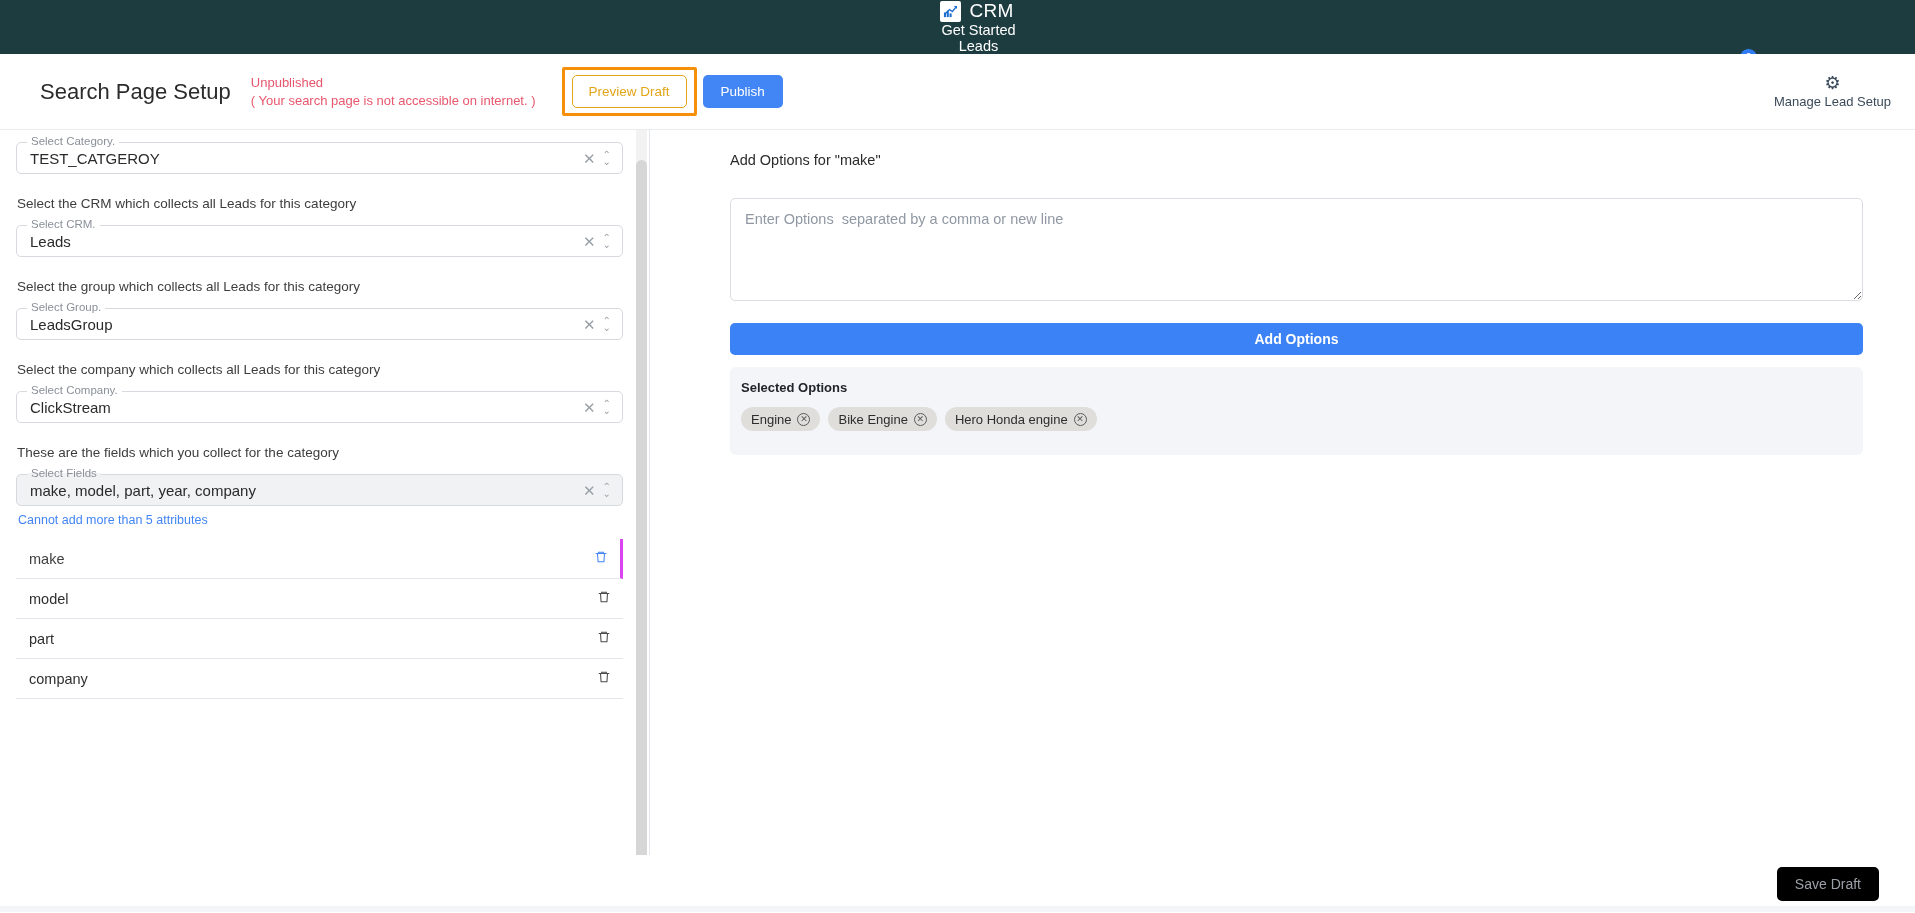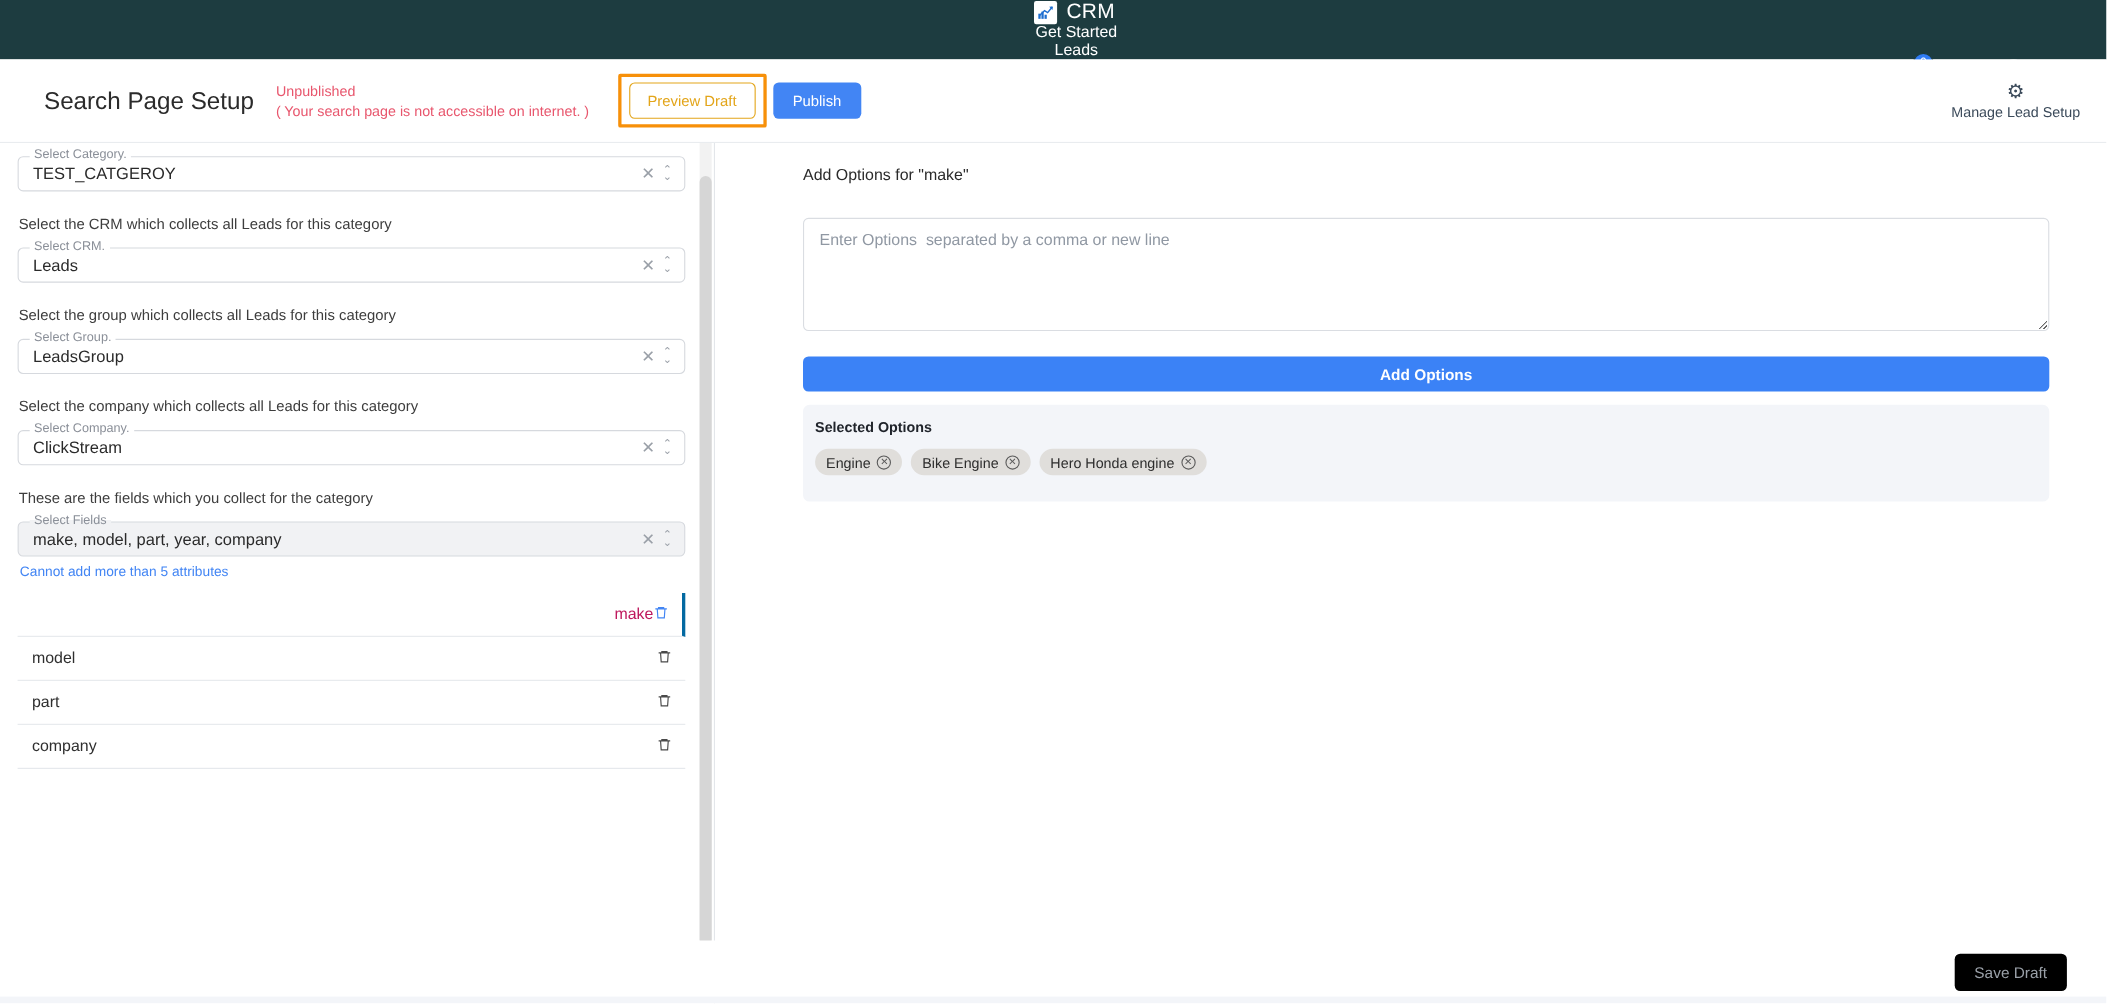--- a/index.html
+++ b/index.html
@@ -244,23 +244,22 @@
     align-items: center;
     justify-content: space-between;
     border-bottom: 1px solid #e4e7eb;
     padding: 0 12px 0 13px;
     font-size: 14.5px;
     color: #2f2f2f;
     cursor: pointer;
     background: #fff;
   }
   .attr-row.selected {
-    color: #be185d;
-    border-right: 3px solid #0369a1;
-    justify-content: flex-end;
+    color: #404040;
+    border-right: 3px solid #d946ef;
   }
   .attr-row .trash { color: #4a4a4a; font-size: 14px; cursor: pointer; }
   .attr-row.selected .trash { color: #4285f4; }
 
   
   .vscroll {
     position: absolute;
     top: 0; right: 2px;
     width: 11px; height: 100%;
     background: #f2f2f2;

